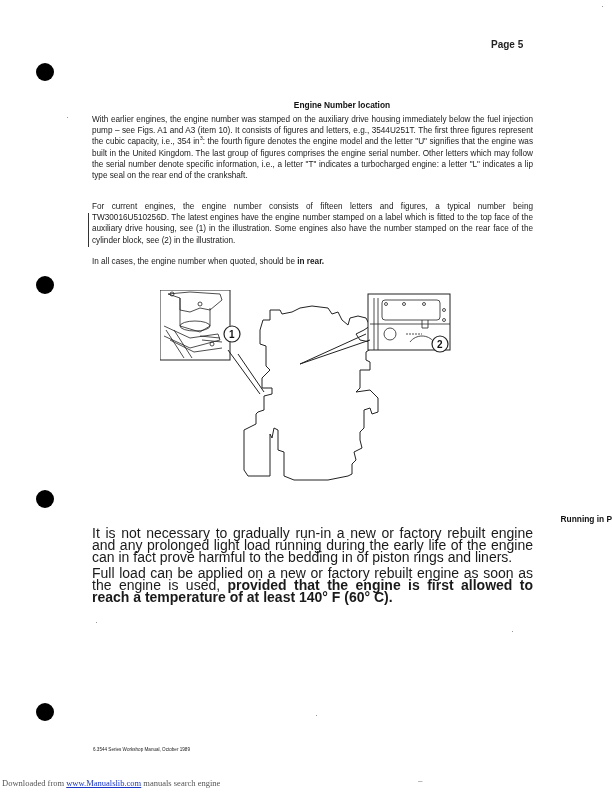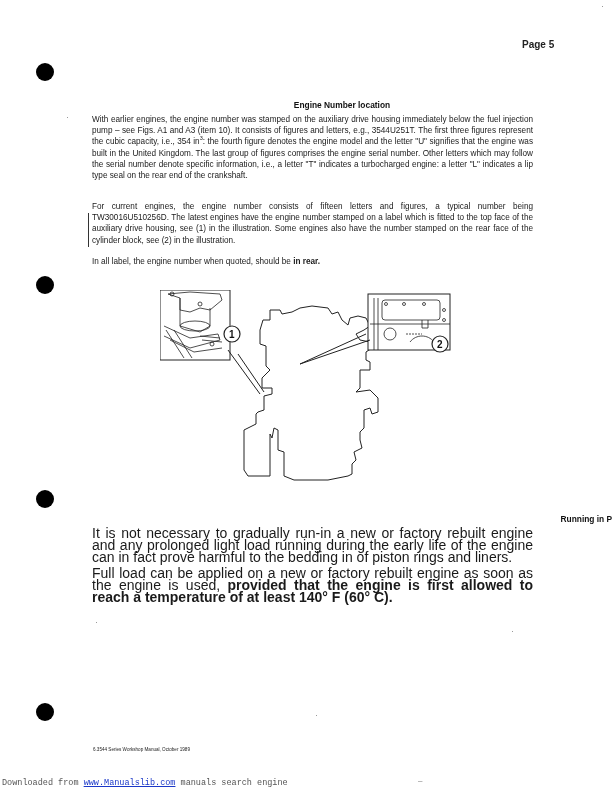--- a/index.html
+++ b/index.html
@@ -5,21 +5,21 @@
     html, body { margin: 0; padding: 0; background: #ffffff; }
     body {
       width: 612px; height: 792px; position: relative; overflow: hidden;
       font-family: "Liberation Sans", sans-serif; color: #111;
     }
     .punch-hole {
       position: absolute; left: 36px; width: 18px; height: 18px;
       border-radius: 50%; background: #000;
     }
     .page-num {
-      position: absolute; left: 522px; top: 39px;
+      position: absolute; left: 491px; top: 39px;
       font-size: 10px; font-weight: bold; color: #222;
     }
     .heading {
       position: absolute; left: 0; width: 612px; text-align: center;
       font-size: 8.4px; font-weight: bold; color: #111; margin-left: 36px;
     }
     .para {
       position: absolute; left: 92px; width: 441px;
       font-size: 8.2px; line-height: 11.2px; text-align: justify;
       color: #1a1a1a;
@@ -34,21 +34,21 @@
       font-size: 14px; line-height: 11.8px; text-align: justify;
       color: #1a1a1a;
     }
     .illustration { position: absolute; left: 160px; top: 290px; }
     .footer-manual {
       position: absolute; left: 93px; top: 747px;
       font-size: 4.6px; color: #222;
     }
     .footer-dl {
       position: absolute; left: 2px; top: 778px;
-      font-family: Liberation Mono, monospace; font-size: 8.5px; color: #555; text-align: center;
+      font-family: Liberation Serif, serif; font-size: 8.5px; color: #555; text-align: center;
     }
     .footer-dl a { color: #1a37c8; text-decoration: underline; }
     .dash { position: absolute; left: 418px; top: 776px; font-size: 8px; color: #777; }
     .speck { position: absolute; background: #999; width: 1px; height: 1px; }
   </style>
 </head>
 <body>
 
 <div class="punch-hole" style="top:63px;"></div>
 <div class="punch-hole" style="top:276px;"></div>
@@ -60,21 +60,21 @@
 <div class="heading" style="top:100px;">Engine Number location</div>
 
 <div class="para" style="top:114px;">
   <span>With earlier engines, the engine number was stamped on the auxiliary drive housing immediately below the fuel injection pump – see Figs. A1 and A3 (item 10). It consists of figures and letters, e.g., 3544U251T. The first three figures represent the cubic capacity, i.e., 354 in</span><sup>3</sup><span>: the fourth figure denotes the engine model and the letter "U" signifies that the engine was built in the United Kingdom. The last group of figures comprises the engine serial number. Other letters which may follow the serial number denote specific information, i.e., a letter "T" indicates a turbocharged engine: a letter "L" indicates a lip type seal on the rear end of the crankshaft.</span>
 </div>
 
 <div class="change-bar" style="top:213px; height:34px;"></div>
 <div class="para" style="top:201px;">For current engines, the engine number consists of fifteen letters and figures, a typical number being TW30016U510256D. The latest engines have the engine number stamped on a label which is fitted to the top face of the auxiliary drive housing, see (1) in the illustration. Some engines also have the number stamped on the rear face of the cylinder block, see (2) in the illustration.</div>
 
 <div class="para" style="top:256px;">
-  <span>In all label, the engine number when quoted, should be </span><b>in rear.</b>
+  <span>In all cases, the engine number when quoted, should be </span><b>in rear.</b>
 </div>
 
 <div class="illustration">
   <svg width="310" height="210" viewBox="0 0 310 210" xmlns="http://www.w3.org/2000/svg" fill="none" stroke="#222" stroke-width="1">
 
     <path d="M103 30 L110 30 L110 20 L120 20 L122 24 L132 22 L140 18 L152 16 L168 18 L172 24 L178 22 L182 30 L188 35 L190 28 L198 26 L206 28 L210 36 L204 40 L196 44 L200 50 L210 52 L212 58 L206 62 L206 70 L210 72 L210 80 L200 80 L200 98 L196 102 L210 100 L218 108 L218 122 L212 124 L210 118 L204 120 L204 138 L200 142 L200 150 L202 158 L194 162 L196 170 L192 174 L192 184 L188 186 L168 190 L134 190 L124 186 L124 162 L118 160 L118 140 L114 138 L112 148 L110 144 L110 186 L88 186 L84 180 L84 140 L96 134 L96 124 L98 122 L104 120 L104 106 L112 104 L112 98 L102 98 L102 88 L106 84 L110 80 L106 76 L106 56 L100 54 L100 40 Z"></path>
 
     <rect x="0" y="0" width="70" height="70" fill="#fff"></rect>
     <g stroke-width="0.8">
       <path d="M8 4 L30 2 L60 4 L62 10 L50 20 L40 18 L30 22 L20 20 L20 8 Z"></path>

